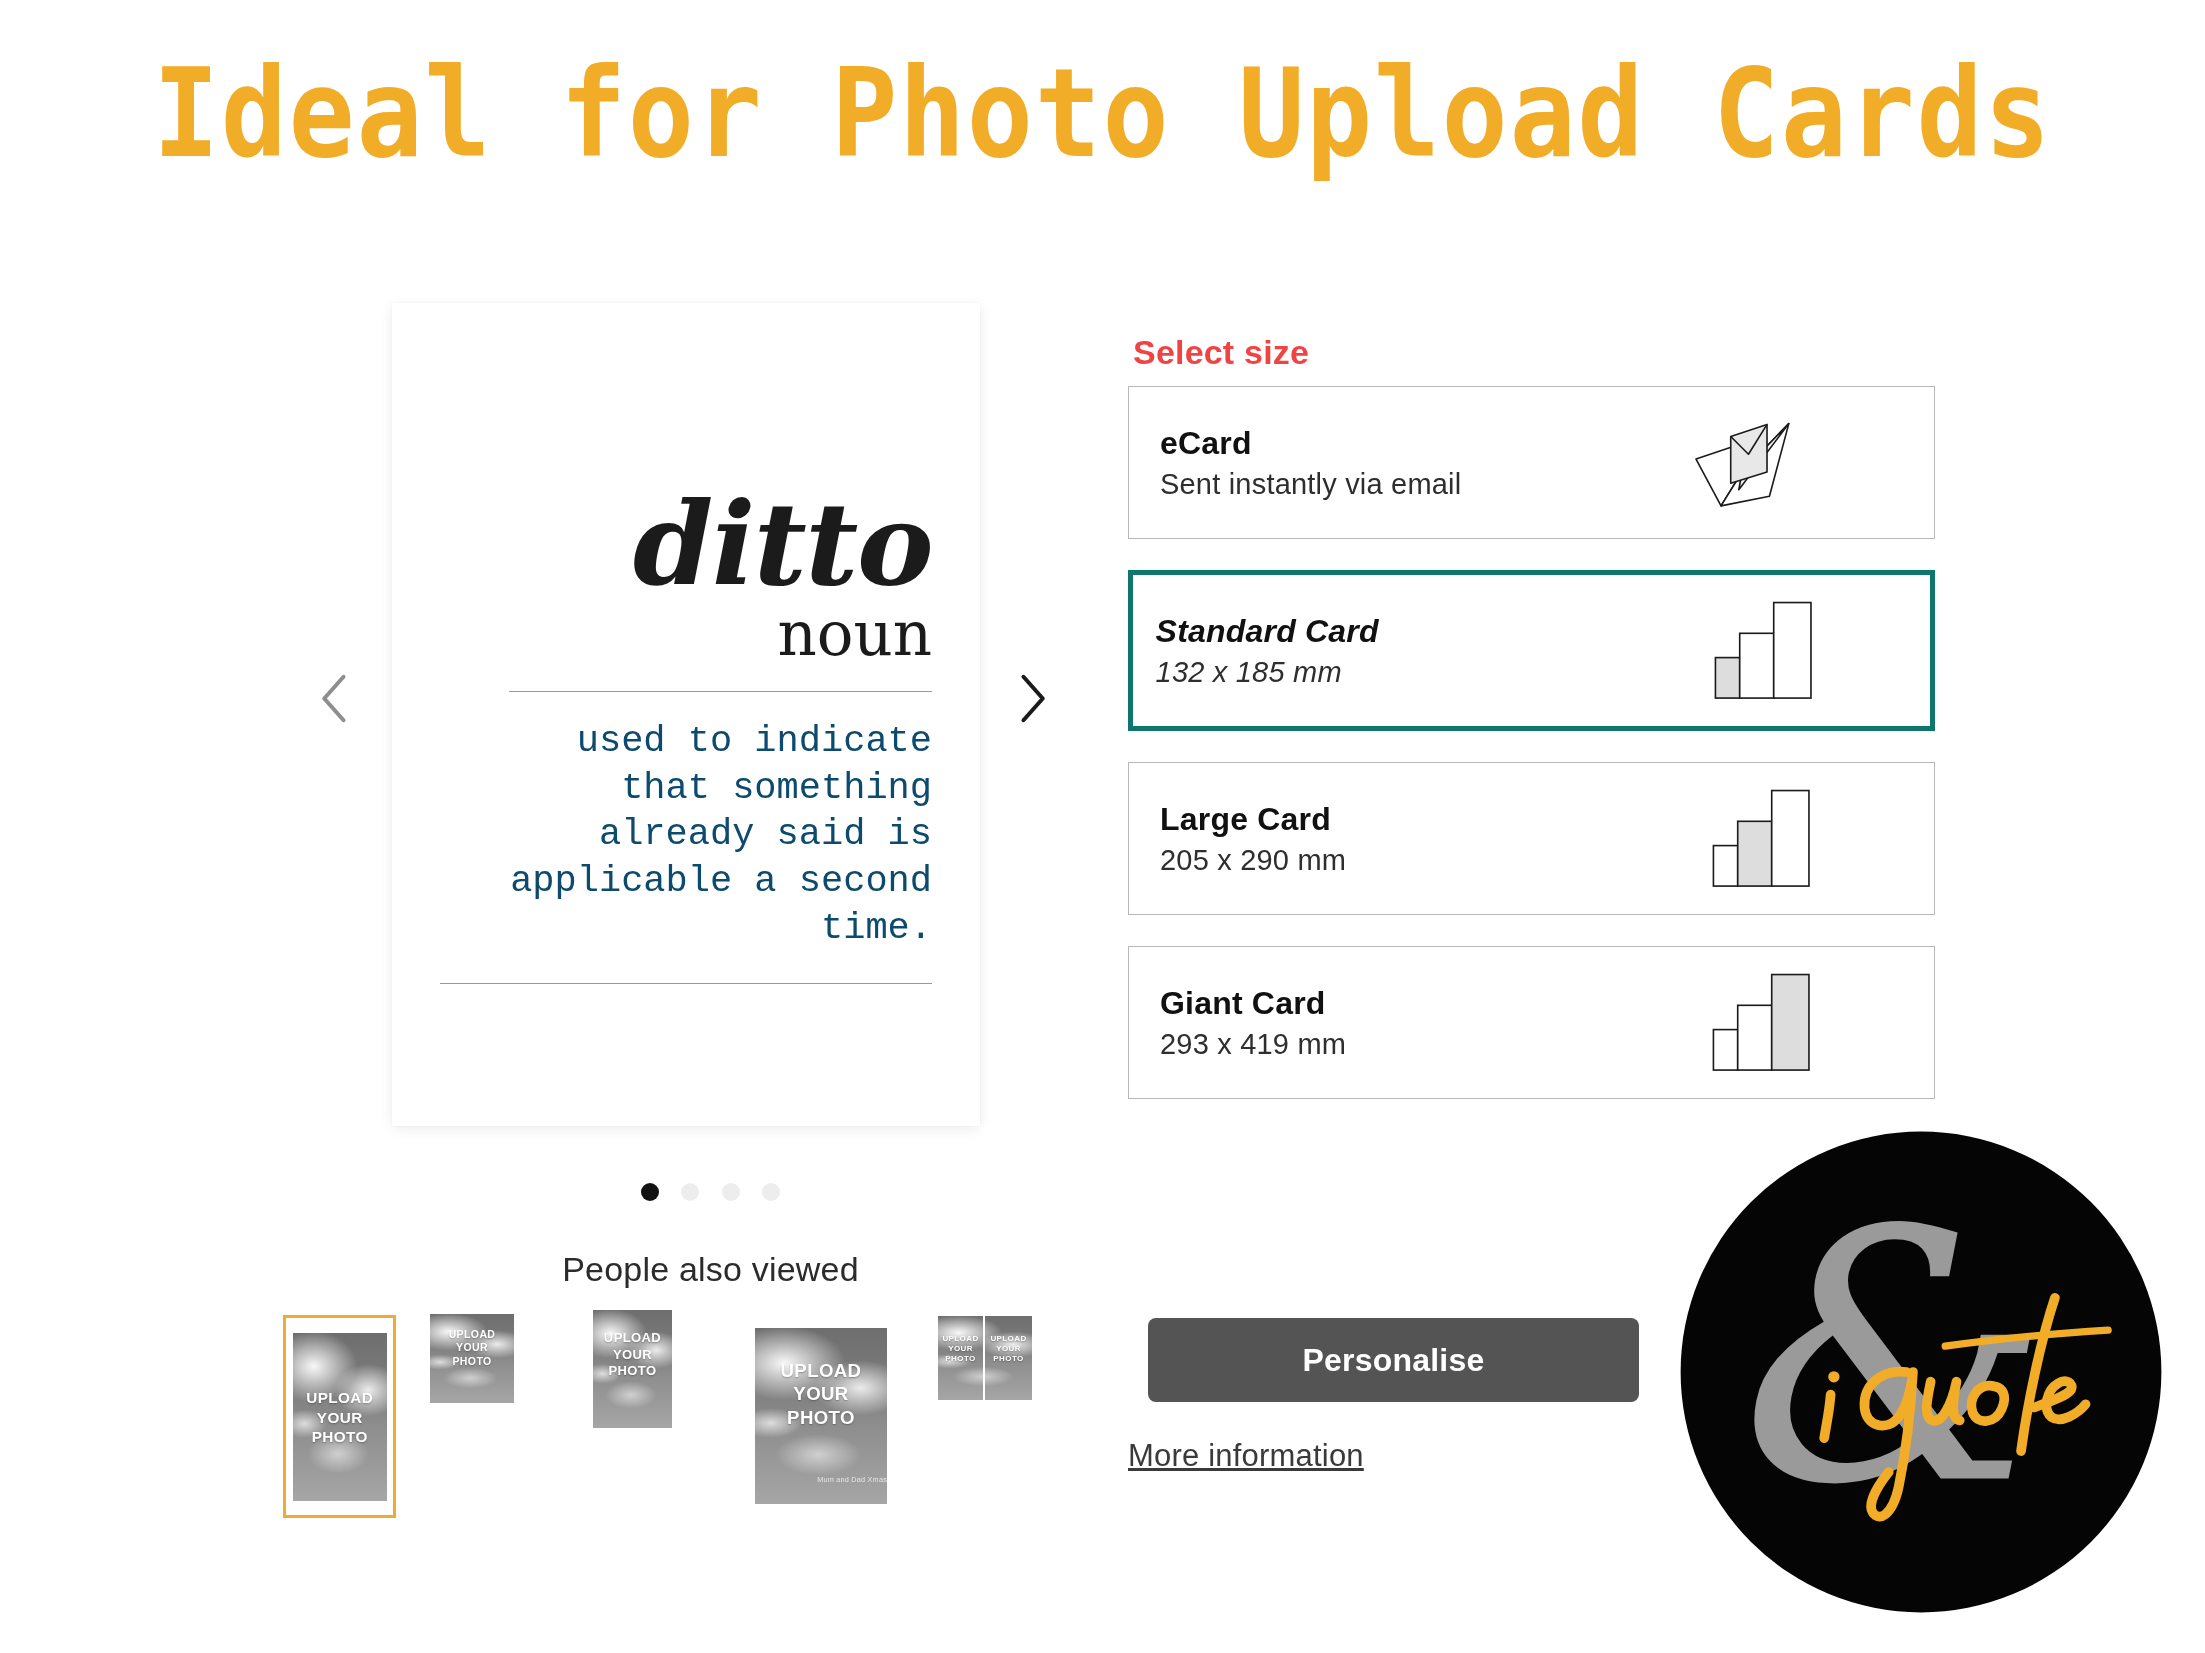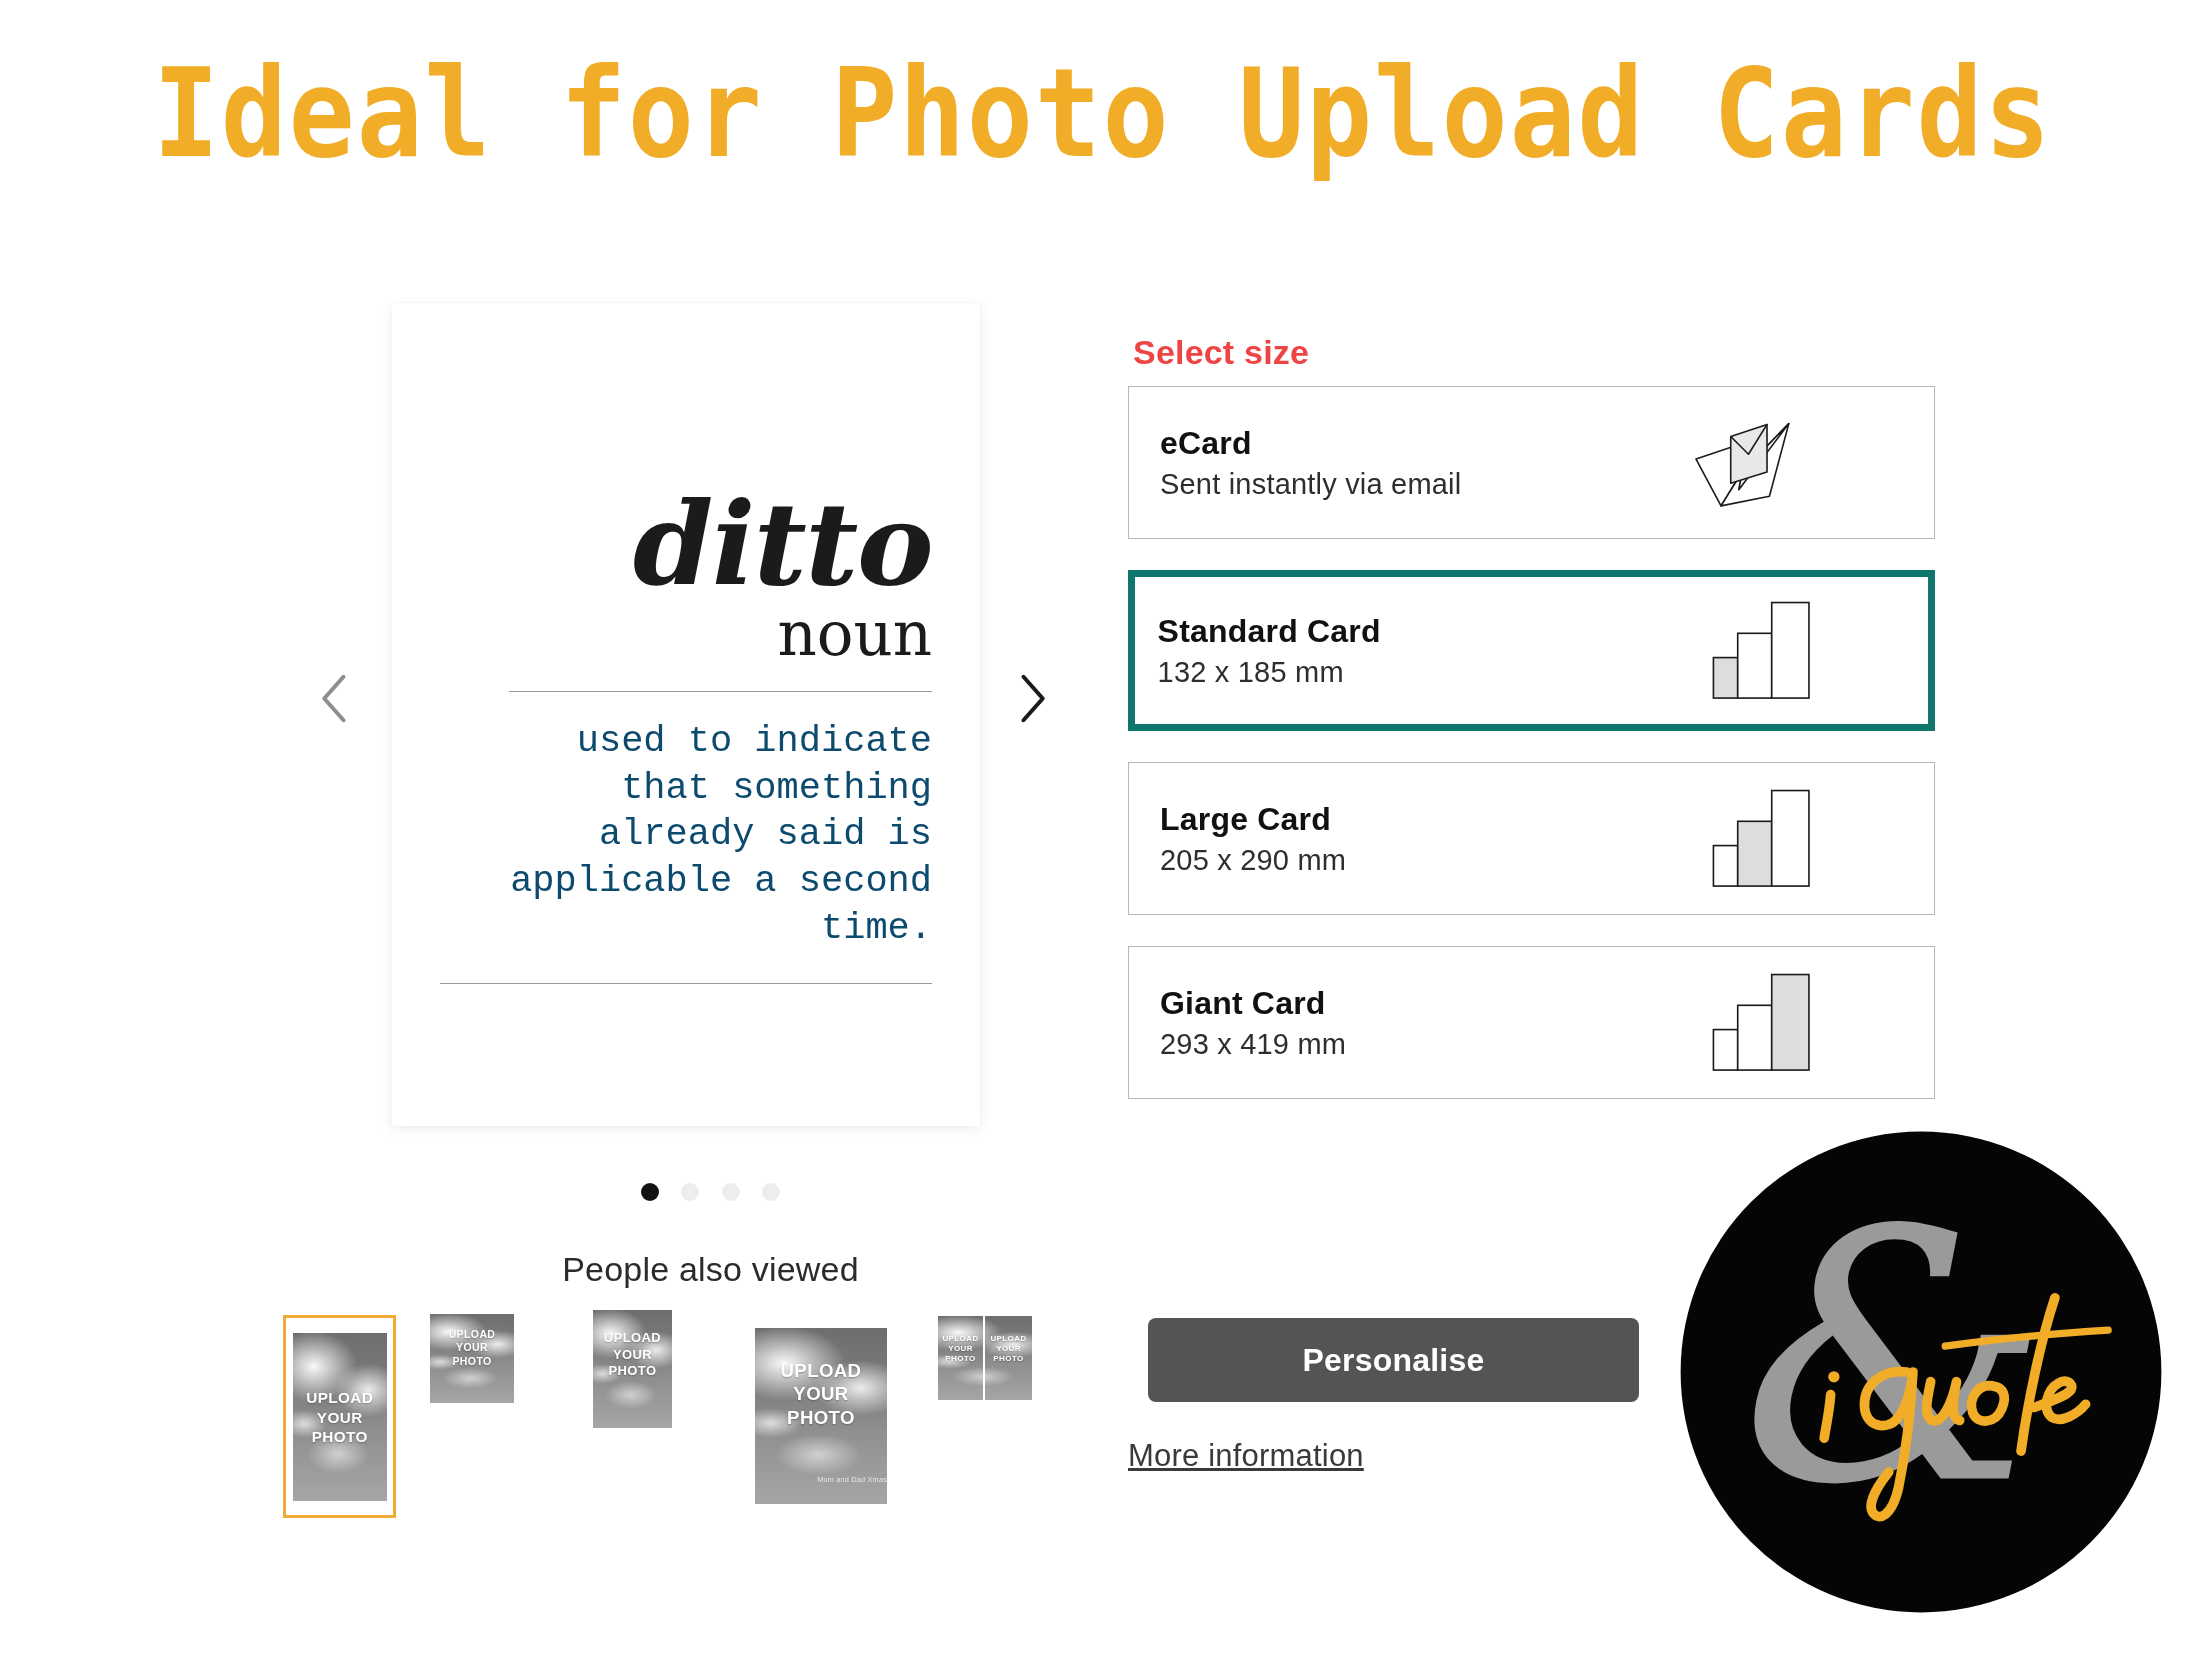--- a/index.html
+++ b/index.html
@@ -165,22 +165,23 @@
   #size-list { position: absolute; left: 1128px; top: 386px; width: 807px; }
   .size-opt {
     position: relative;
     width: 807px; height: 153px;
     border: 1.6px solid #b8b8b8;
     background: #fff;
     margin-bottom: 31px;
     cursor: pointer;
   }
   .size-opt.selected {
-    border: 7px solid #0f766e;
+    border: 5px solid #0f766e;
     height: 161px;
+    font-style: italic;
   }
   .size-text { position: absolute; left: 31px; top: 50%; transform: translateY(-50%); }
   .size-opt.selected .size-text { left: 22.6px; }
   .size-name { font-size: 32px; font-weight: 700; color: #111; letter-spacing: 0.2px; }
   .size-sub { font-size: 29px; color: #2e2e2e; margin-top: 6.5px; letter-spacing: 0.2px; }
   .size-icon { position: absolute; right: 121px; top: 50%; transform: translateY(-50%); }
   .size-opt.selected .size-icon { right: 115px; }
 
   
   #personalise-btn {

